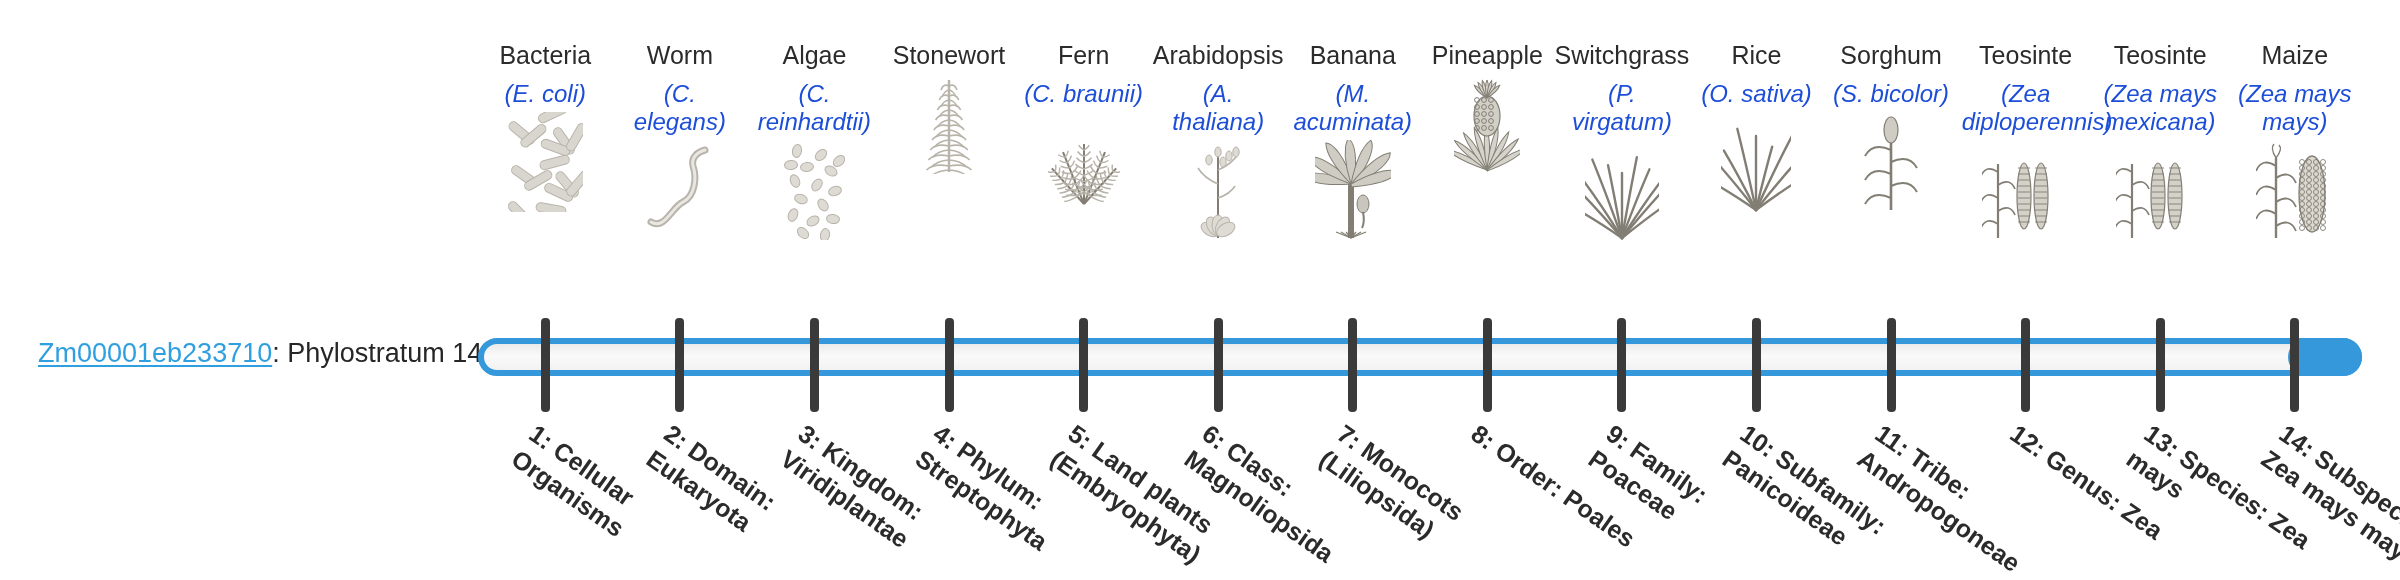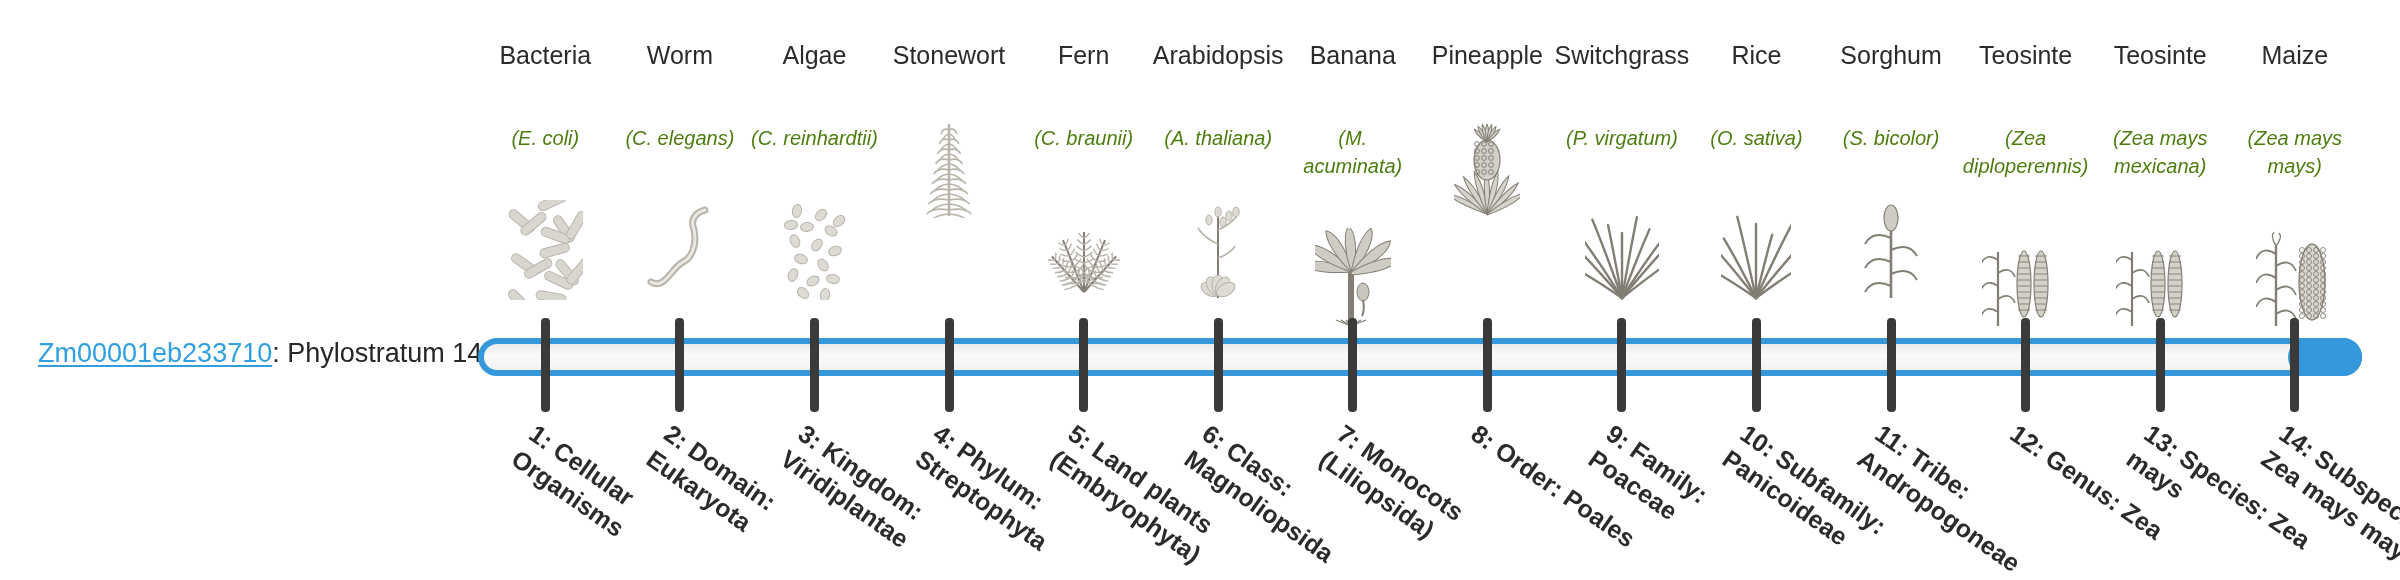--- a/index.html
+++ b/index.html
@@ -48,36 +48,35 @@
     width: 1884px;
     height: 272px;
     display: flex;
   }
   .species-col {
     flex: 1 1 0;
     display: flex;
     flex-direction: column;
     align-items: center;
     min-width: 0;
-    gap: 44px;
   }
   .species-common {
     font-size: 25px;
     line-height: 30px;
     text-align: center;
     color: #2b2b2b;
     white-space: nowrap;
   }
   .species-sci {
     margin-top: 10px;
-    font-size: 20px;
+    font-size: 24px;
     line-height: 28px;
     font-style: italic;
     text-align: center;
-    color: #4d7c0f;
+    color: #1d4ed8;
     max-width: 128px;
   }
   .species-art {
     margin-top: 8px;
     height: 96px;
     width: 100%;
     display: flex;
     align-items: flex-end;
     justify-content: center;
   }

